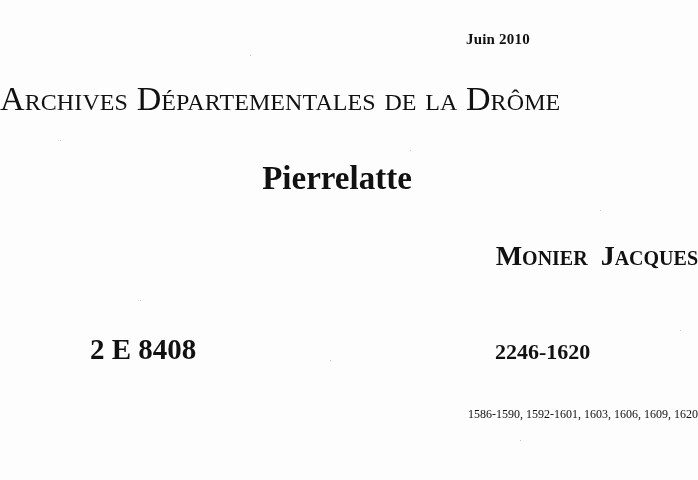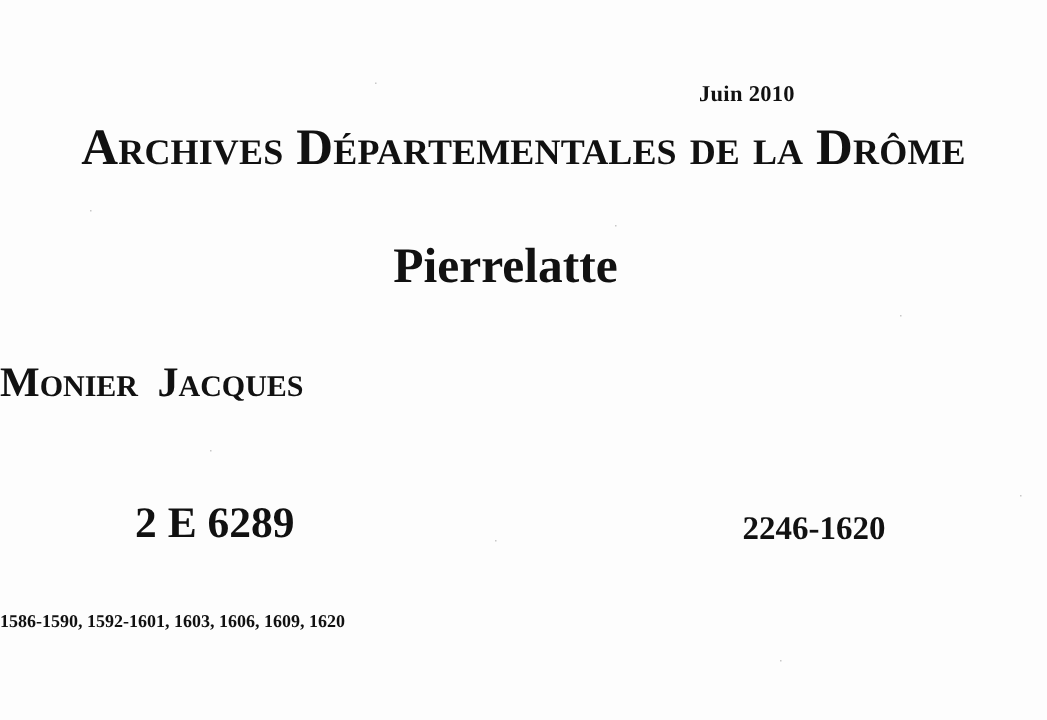--- a/index.html
+++ b/index.html
@@ -27,49 +27,48 @@
       width: 1px; height: 1px;
       background: #c8c8c8;
     }
     .date {
       position: absolute;
       left: 466px;
       top: 31px;
       font-size: 15px;
       font-weight: bold;
       letter-spacing: 0.2px;
-      margin-top: 24px;
     }
     .archives-title {
       position: absolute;
       left: 0;
       width: 698px;
       top: 80px;
-      text-align: center;
-      font-weight: bold;
+      text-align: left;
+      font-weight: normal;
       font-variant: small-caps;
       font-size: 34px;
       letter-spacing: 0.1px;
       white-space: nowrap;
     }
     .commune {
       position: absolute;
       left: 0;
       width: 674px;
       top: 160px;
       text-align: center;
       font-weight: bold;
       font-size: 33px;
     }
     .notary {
       position: absolute;
       left: 0;
       width: 698px;
       top: 240px;
-      text-align: left;
+      text-align: right;
       font-weight: bold;
       font-variant: small-caps;
       font-size: 28px;
       word-spacing: 6px;
     }
     .cote {
       position: absolute;
       left: 90px;
       top: 333px;
       font-weight: bold;
@@ -80,22 +79,22 @@
       left: 495px;
       top: 339px;
       font-weight: bold;
       font-size: 22px;
     }
     .years-detail {
       position: absolute;
       left: 0;
       width: 698px;
       top: 407px;
-      text-align: left;
-      font-weight: bold;
+      text-align: right;
+      font-weight: normal;
       font-size: 12px;
     }
   </style>
 </head>
 <body>
 
 <div class="page">
   <span class="speck" style="left:60px;top:140px"></span>
   <span class="speck" style="left:410px;top:150px"></span>
   <span class="speck" style="left:600px;top:210px"></span>
@@ -106,18 +105,18 @@
   <span class="speck" style="left:680px;top:330px"></span>
 
   <div class="date">Juin 2010</div>
 
   <div class="archives-title">Archives Départementales de la Drôme</div>
 
   <div class="commune">Pierrelatte</div>
 
   <div class="notary">Monier Jacques</div>
 
-  <div class="cote">2 E 6289</div>
+  <div class="cote">2 E 8408</div>
 
   <div class="date-range">2246-1620</div>
 
   <div class="years-detail">1586-1590, 1592-1601, 1603, 1606, 1609, 1620</div>
 </div>
 
 </body></html>

